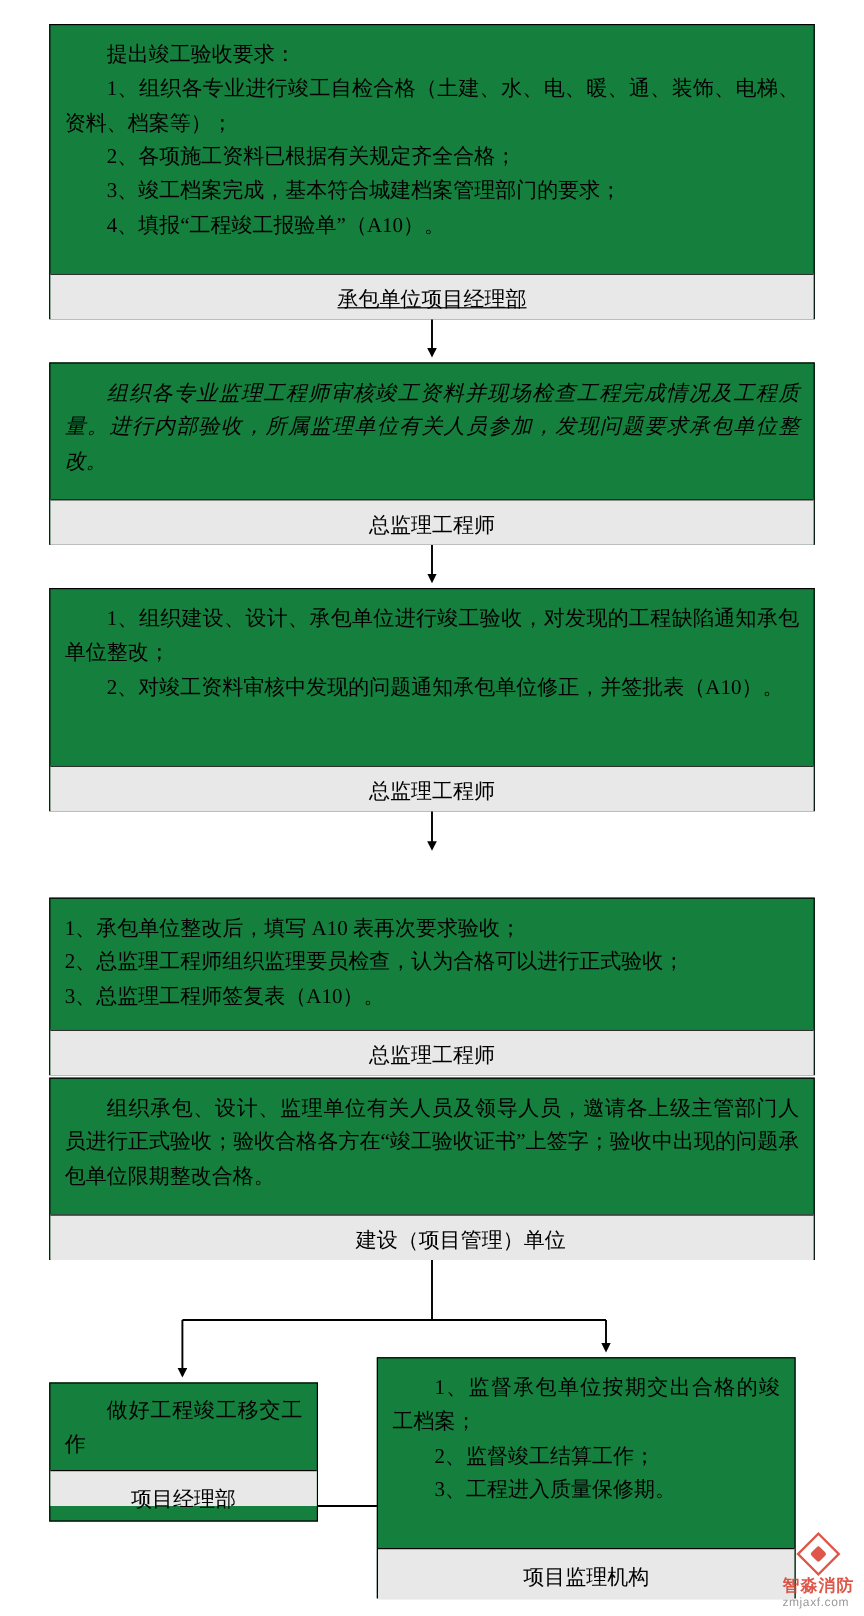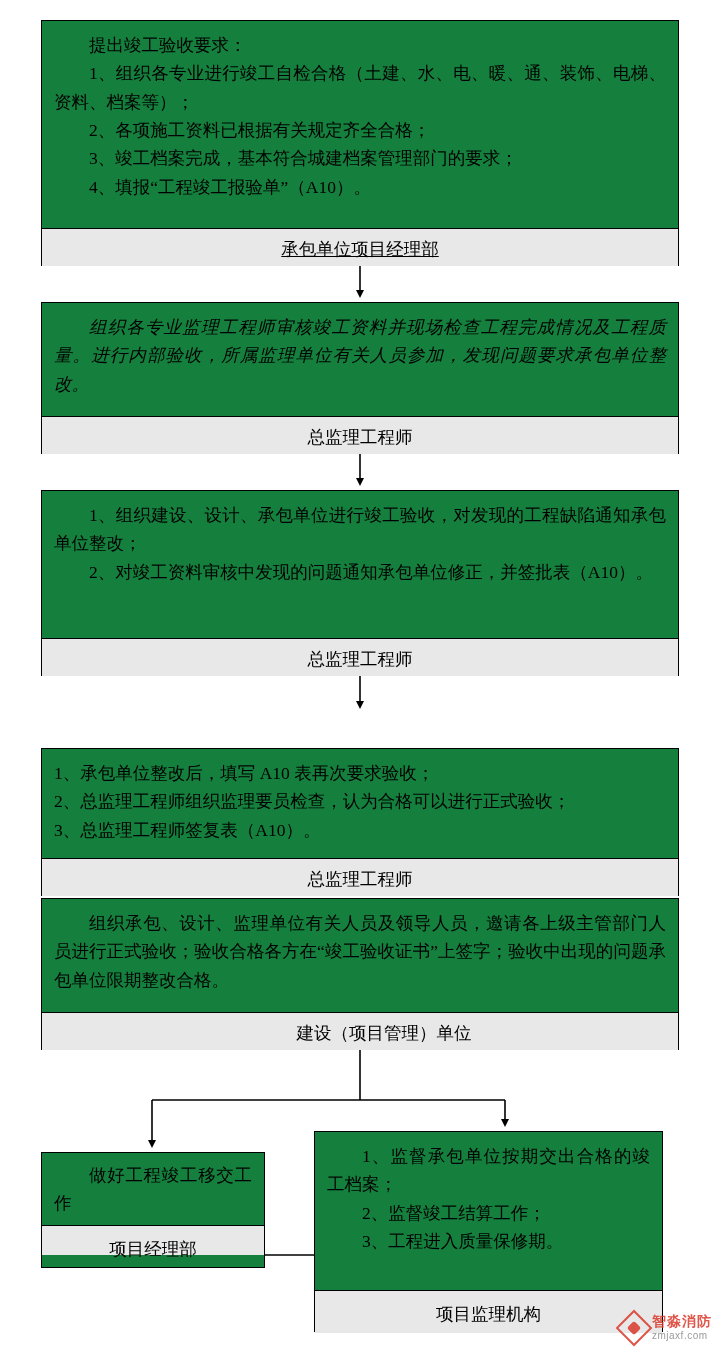--- a/index.html
+++ b/index.html
@@ -58,23 +58,24 @@
     width: 720px;
     height: 1347px;
     pointer-events: none;
   }
   
   .watermark {
     position: absolute;
     right: 8px;
     bottom: 6px;
     display: flex;
-    align-items: flex-end;
+    align-items: center;
     gap: 5px;
     opacity: 0.85;
+    flex-direction: column;
   }
   .wm-logo {
     width: 26px;
     height: 26px;
     border: 2px solid #d93a2b;
     transform: rotate(45deg);
     position: relative;
     box-sizing: border-box;
   }
   .wm-logo::after {

